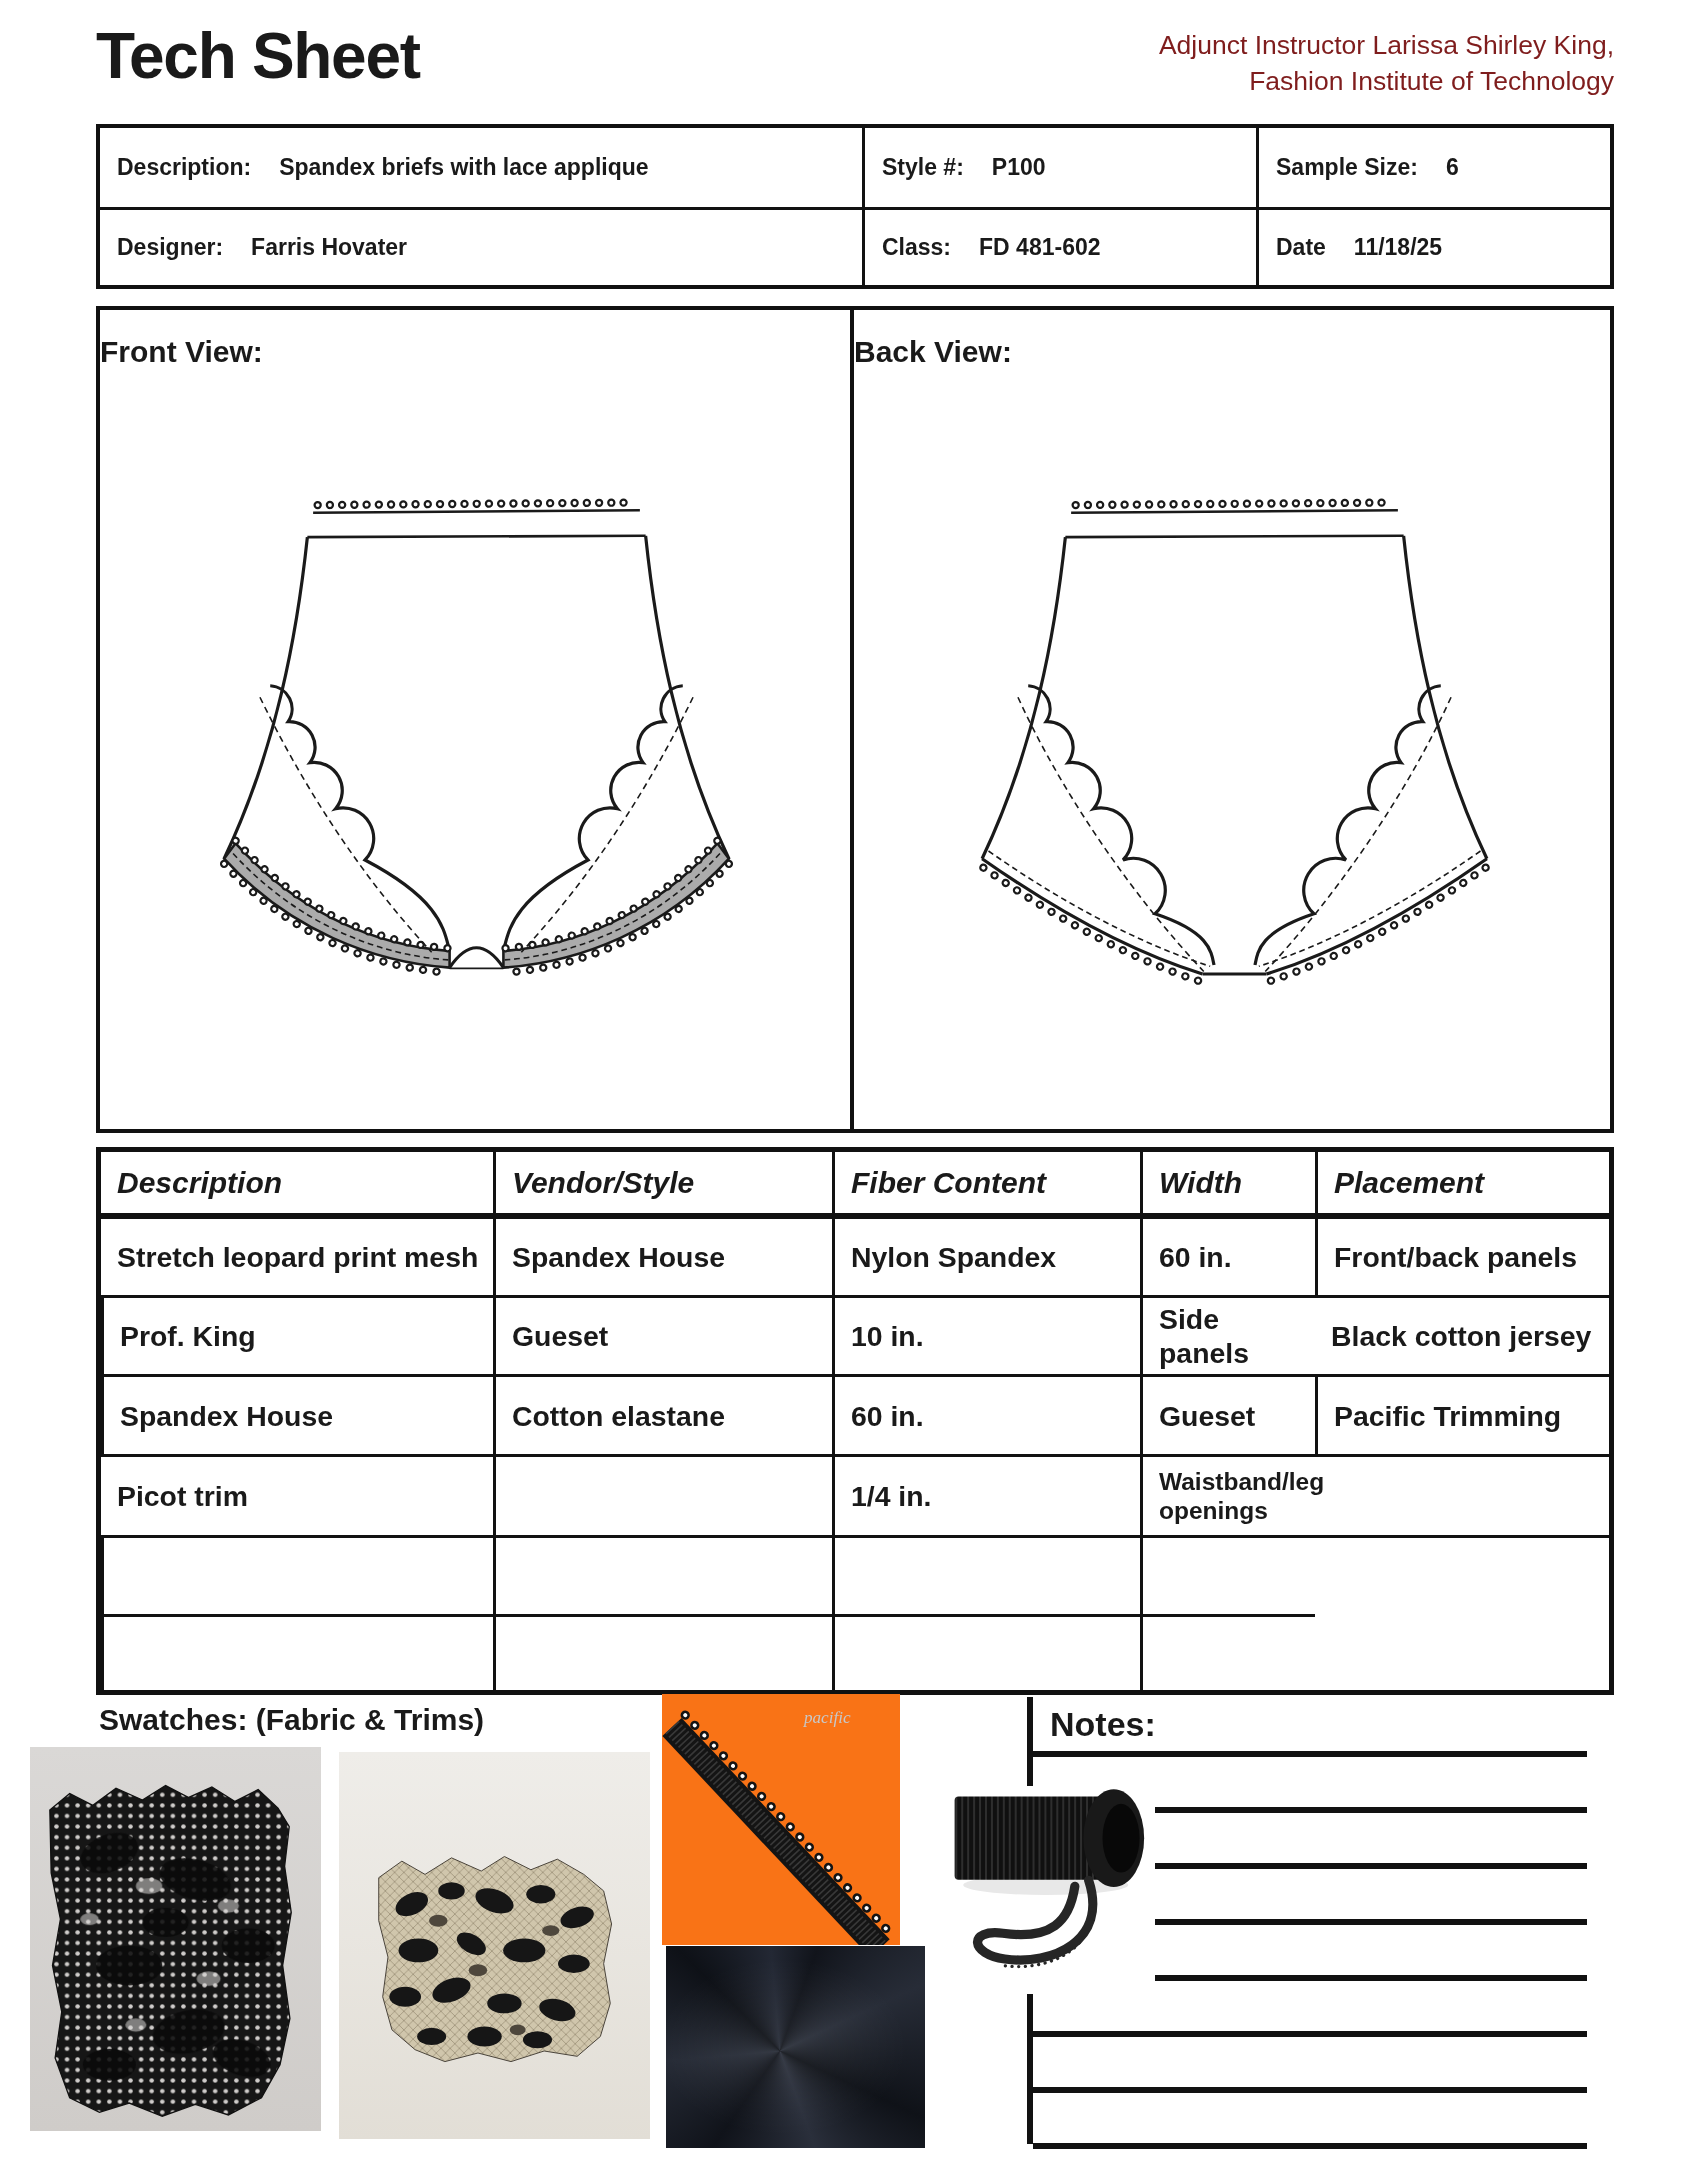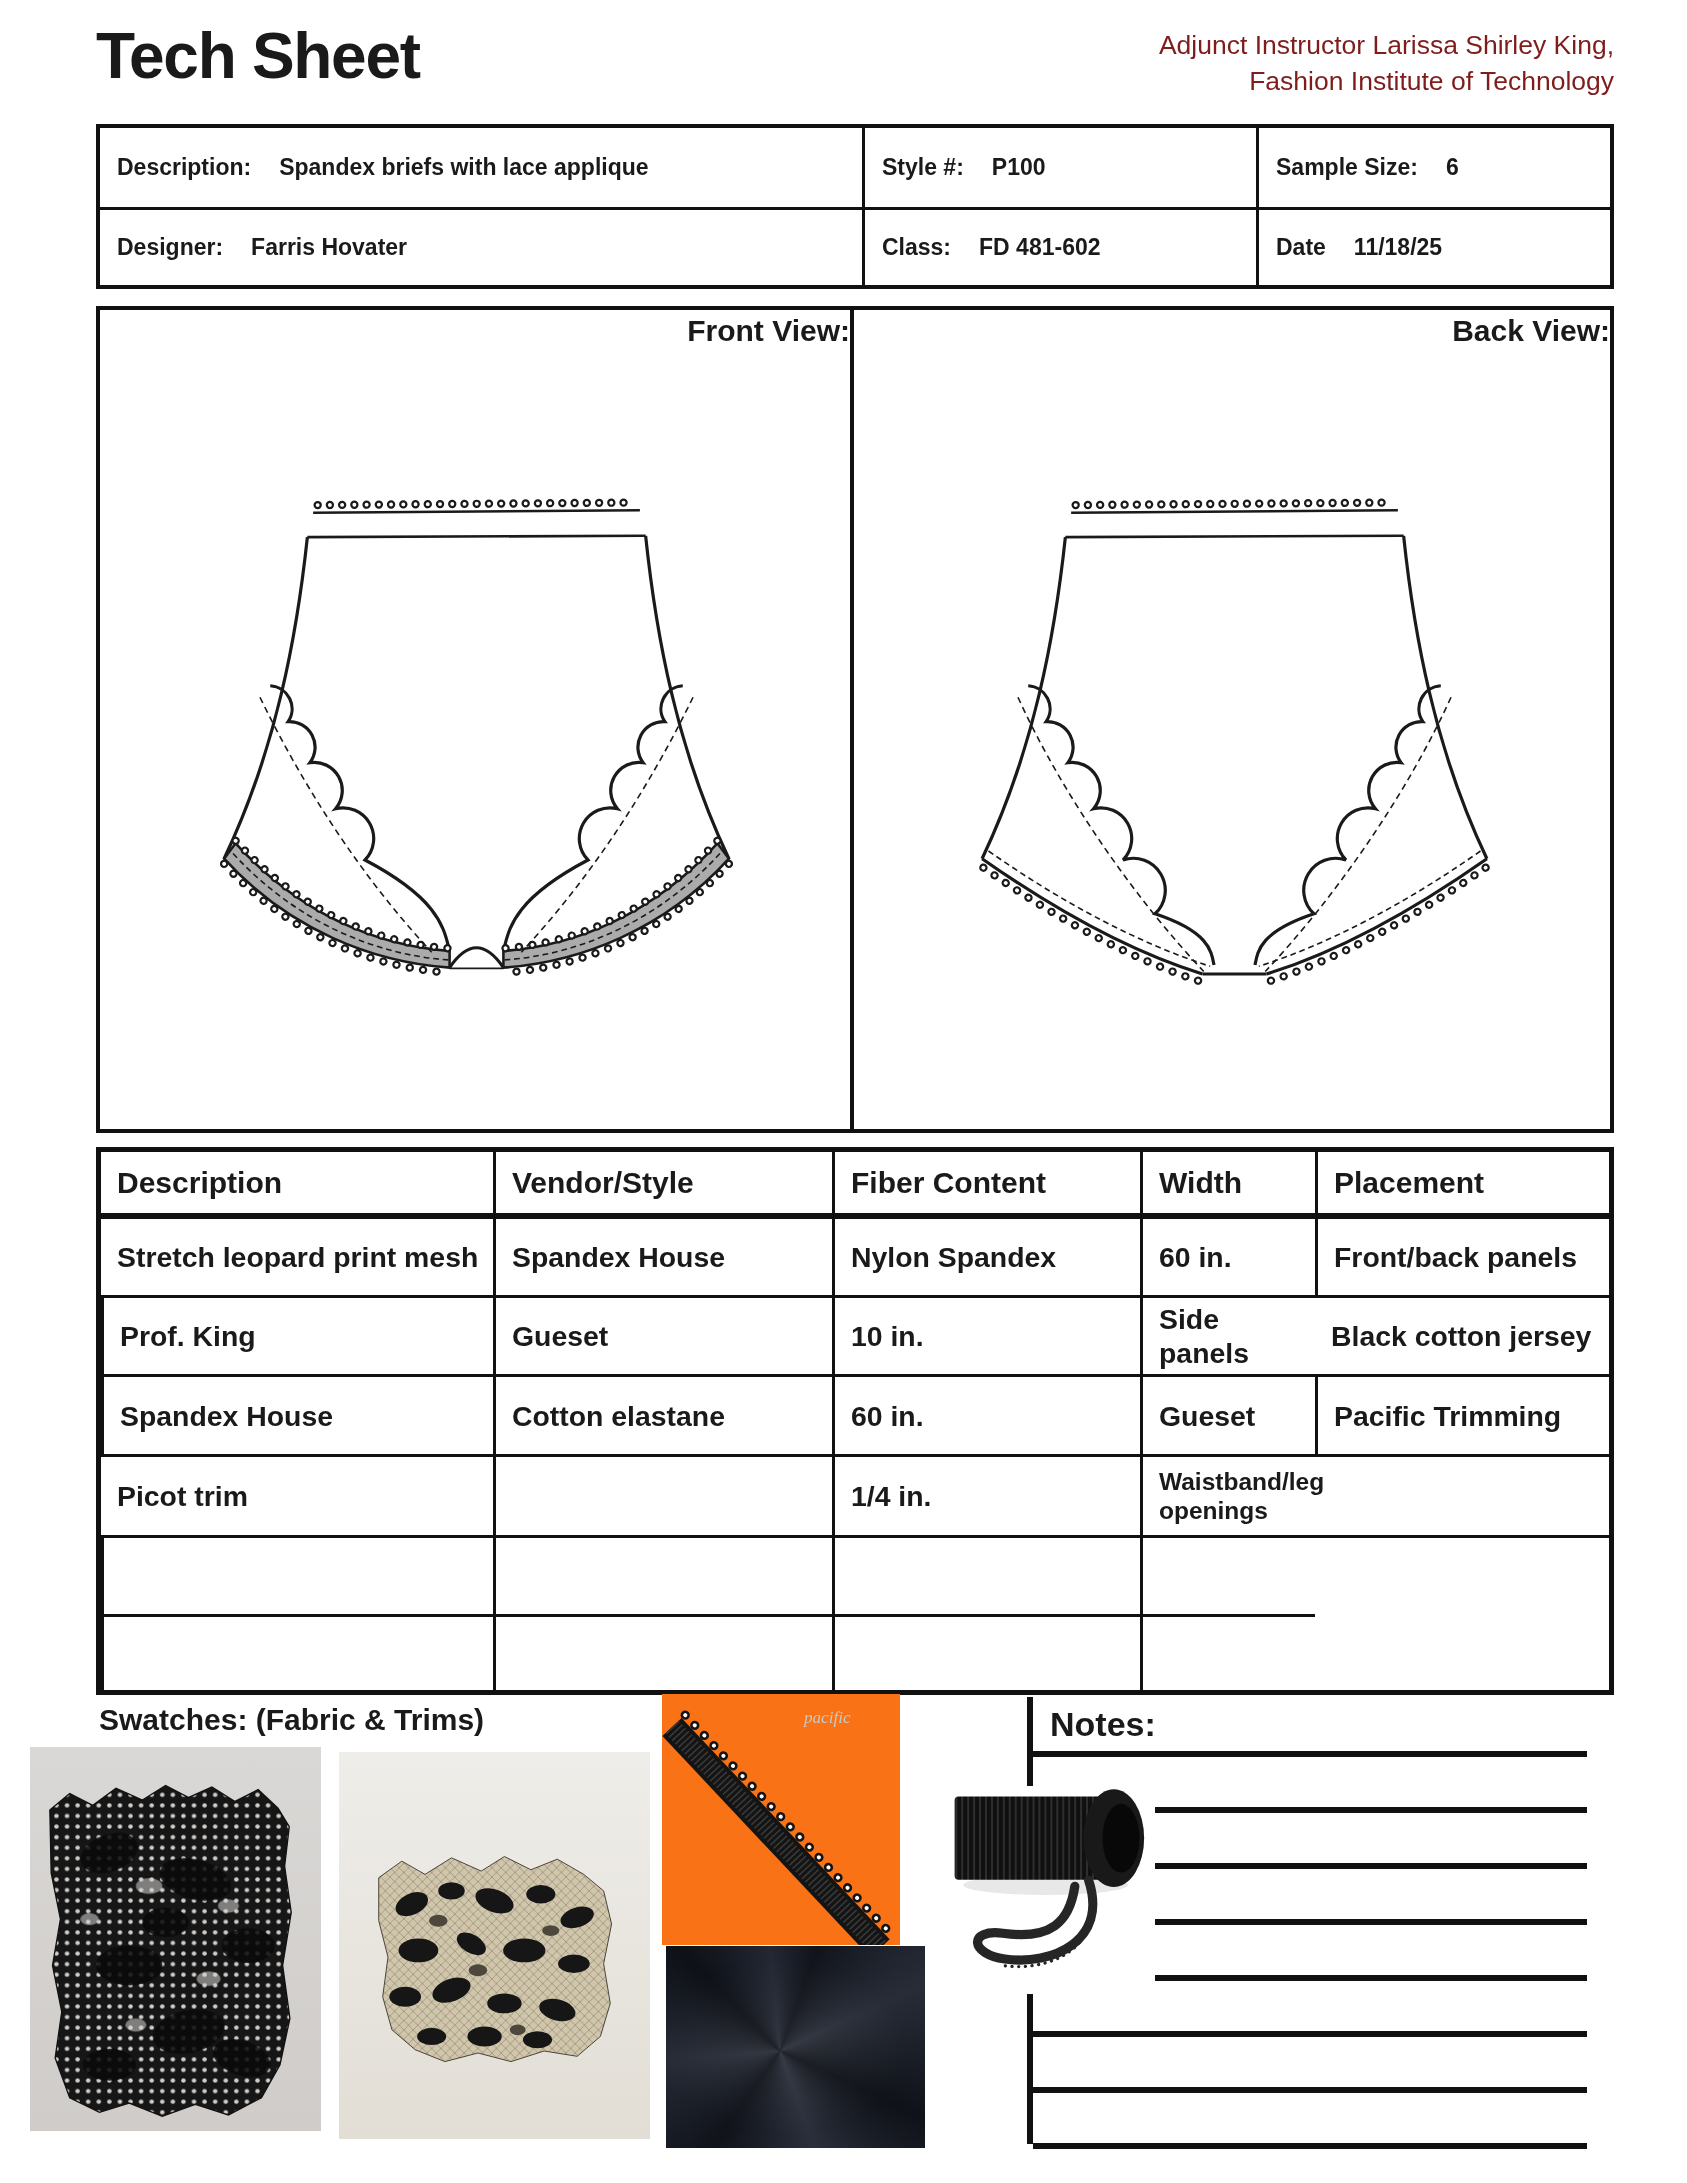--- a/index.html
+++ b/index.html
@@ -17,32 +17,32 @@
   .icell{display:flex;align-items:center;padding-left:17px;box-sizing:border-box;
          border-left:3.3px solid #111;border-top:3.3px solid #111;font-size:23px;font-weight:700;white-space:nowrap;overflow:hidden;}
   .icell.c0{border-left:none;} .icell.r0{border-top:none;}
   .icell .val{margin-left:28px;}
 
   
   .views{left:96px;top:306px;width:1518px;height:827px;border:4.6px solid #111;box-sizing:border-box;display:flex;}
   .pane{position:relative;box-sizing:border-box;height:100%;}
   .pane.front{width:754px;border-right:4px solid #111;}
   .pane.back{flex:1;}
-  .pane-label{position:absolute;top:4px;width:100%;text-align:right;font-size:30px;font-weight:700;}
+  .pane-label{position:absolute;top:25px;width:100%;text-align:left;font-size:30px;font-weight:700;}
   .flat{position:absolute;}
 
   
   .materials{left:96px;top:1147px;width:1518px;height:548px;border:5.3px solid #111;box-sizing:border-box;
              display:grid;grid-template-columns:392px 339px 308px 175px auto;
              grid-template-rows:61px 82px 79px 80px 81px 79px auto;}
   .mcell{box-sizing:border-box;border-left:3.3px solid #111;border-top:3.3px solid #111;
          display:flex;align-items:center;padding:2.6px 6.6px 2.6px 16px;font-size:28.4px;font-weight:700;line-height:34px;}
   .mcell.c0{border-left:none;} .mcell.r0{border-top:none;}
   .mcell.r1{border-top:6px solid #111;}
-  .mcell.hdr{font-size:30px;}
+  .mcell.hdr{font-size:30px;font-style:italic;}
   .mcell.small{font-size:24.5px;line-height:29px;}
 
   
   .swatches-label{left:99px;top:1703px;font-size:30px;font-weight:700;}
   .photo{position:absolute;overflow:hidden;}
   .jersey{left:666px;top:1946px;width:259px;height:202px;
       background:
         radial-gradient(ellipse at 45% 50%, rgba(255,255,255,0.07), rgba(0,0,0,0) 62%),
         conic-gradient(from 20deg at 44% 52%, #11141b 0deg,#272c37 45deg,#0f1218 95deg,#2a2f3b 140deg,#10131a 195deg,#262b36 245deg,#0e1117 295deg,#232834 335deg,#11141b 360deg);}
   .lace1{left:30px;top:1747px;width:291px;height:384px;background:linear-gradient(180deg,#dad8d6,#cfccc9);}

